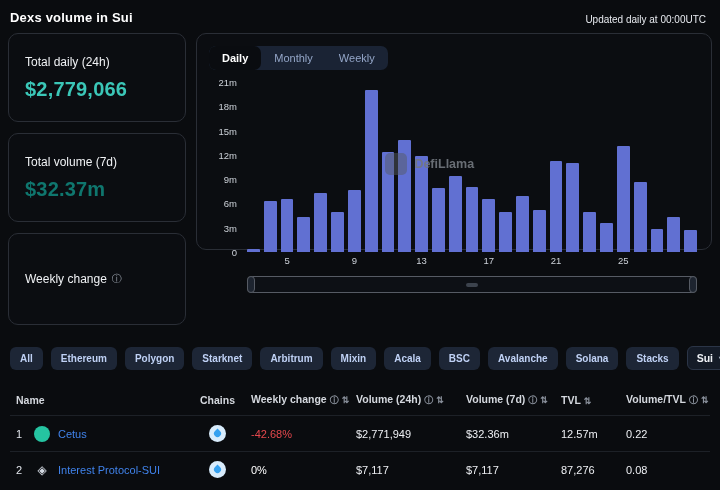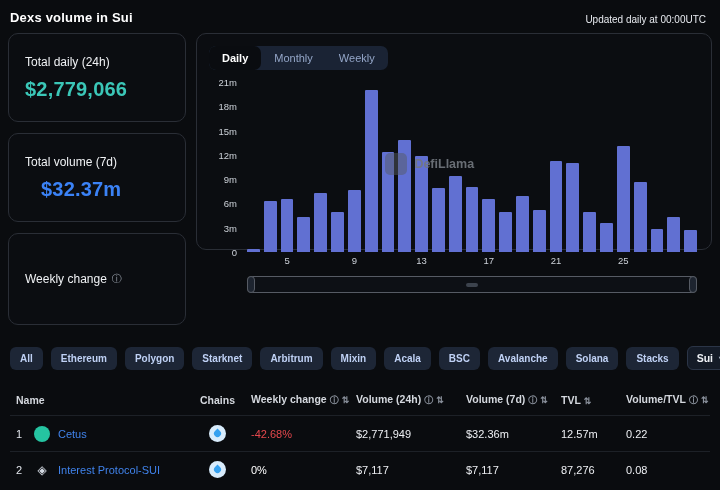--- a/index.html
+++ b/index.html
@@ -82,21 +82,21 @@
         <div class="card">
           <div class="label">
             <span>Total daily (24h)</span>
           </div>
           <div class="value" style="color: rgb(59, 199, 184);">$2,779,066</div>
         </div>
         <div class="card">
           <div class="label">
             <span>Total volume (7d)</span>
           </div>
-          <div class="value" style="color: #3b82f6; margin-left: 16px;">$32.37m</div>
+          <div class="value" style="color: #0f766e;">$32.37m</div>
         </div>
         <div class="card">
           <div class="label">
             <span>Weekly change</span>
             <span class="info-ic">ⓘ</span>
           </div>
         </div>
       </aside>
 
     <section class="chart-panel">

